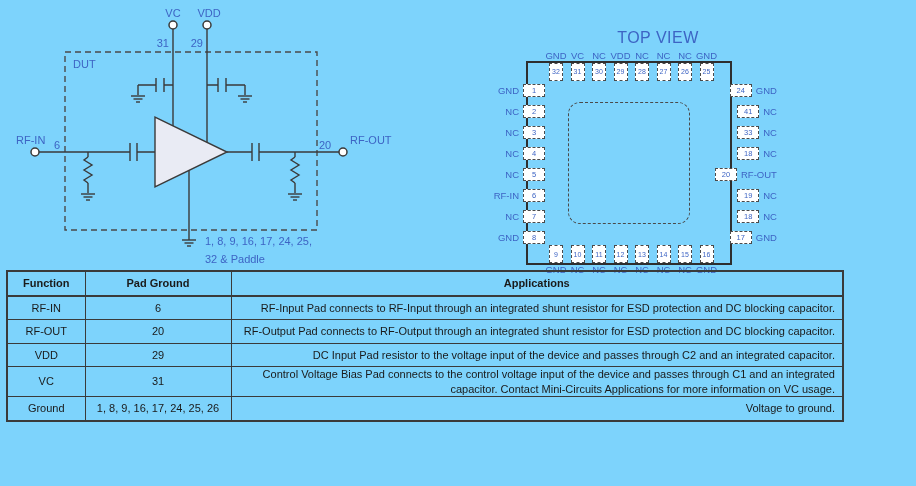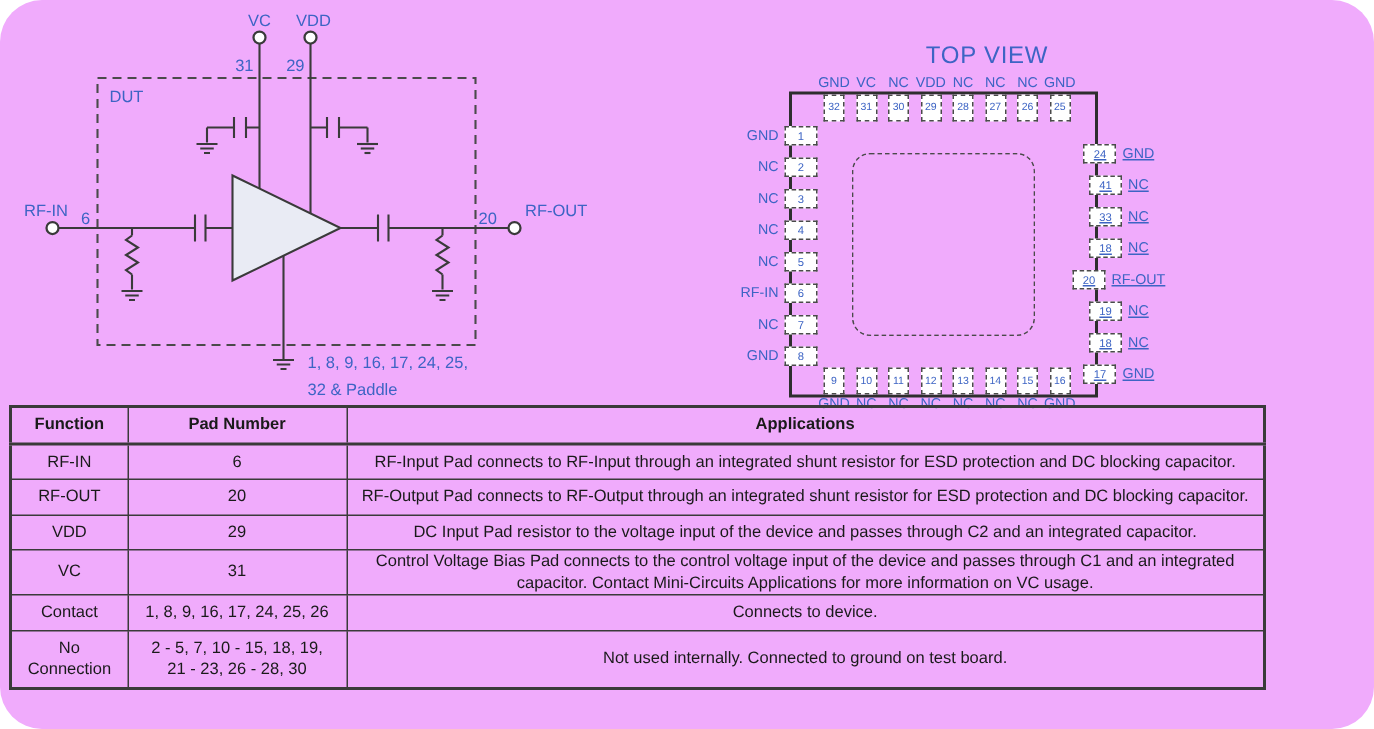--- a/index.html
+++ b/index.html
@@ -1,50 +1,50 @@
 <!DOCTYPE html>
 <html><head>
 <meta charset="utf-8">
 <style>
   html,body{margin:0;padding:0;background:#fff;}
-  .page{position:relative;width:916px;height:486px;background:#f0abfc;overflow:hidden;
-        font-family:"Liberation Sans",sans-serif;border-radius:28px;}
+  .page{position:relative;width:916px;height:486px;background:#7dd3fc;overflow:hidden;
+        font-family:"Liberation Sans",sans-serif;}
   
   .schematic{position:absolute;left:0;top:0;width:458px;height:265px;}
   .wire path,.wire polyline,.wire line{stroke:#3a3a3a;stroke-width:1.4;fill:none;}
   .dashbox{stroke:#4a4a4a;stroke-width:1.4;fill:none;stroke-dasharray:6 4;}
   .amp{fill:#e9ebf4;stroke:#3a3a3a;stroke-width:1.4;}
   .term{fill:#fff;stroke:#3a3a3a;stroke-width:1.5;}
   .blue{fill:#3d64c4;font-size:11px;font-family:"Liberation Sans",sans-serif;}
   
   .topview{position:absolute;left:458px;top:0;width:458px;height:265px;color:#3d64c4;margin-top:32px;}
   .tv-title{position:absolute;left:110px;top:-3px;width:180px;text-align:center;
             font-size:16px;letter-spacing:.5px;color:#3d64c4;}
   .pkg{position:absolute;left:68px;top:29px;width:206px;height:204px;border:2px solid #2e2e2e;box-sizing:border-box;}
   .paddle{position:absolute;left:110px;top:70px;width:122px;height:122px;
           border:1.5px dashed #4a4a4a;border-radius:12px;box-sizing:border-box;}
   .pins-left{position:absolute;left:0;top:52px;width:87px;display:flex;flex-direction:column;gap:8px;align-items:flex-end;}
-  .pins-right{position:absolute;left:257px;top:64px;display:flex;flex-direction:column;gap:8px;align-items:center;text-decoration:underline;}
+  .pins-right{position:absolute;left:257px;top:52px;display:flex;flex-direction:column;gap:8px;align-items:flex-end;}
   .pins-left .pin,.pins-right .pin{display:flex;align-items:center;gap:4px;height:13px;}
   .pins-top{position:absolute;left:91px;top:19px;display:flex;gap:7.5px;}
   .pins-bottom{position:absolute;left:91px;top:213px;display:flex;gap:7.5px;}
   .pins-top .pin,.pins-bottom .pin{display:flex;flex-direction:column;align-items:center;gap:2px;width:14px;}
   .pad-box{box-sizing:border-box;border:1px dashed #4a4a4a;color:#3d64c4;
            display:flex;align-items:center;justify-content:center;background:#fff;}
   .pins-left .pad-box,.pins-right .pad-box{width:22px;height:13px;font-size:7.5px;}
   .pins-top .pad-box,.pins-bottom .pad-box{width:14px;height:18px;font-size:7px;}
   .pad-label{font-size:9.5px;color:#3d64c4;white-space:nowrap;line-height:1;}
   
   .pad-table{position:absolute;left:6px;top:270px;width:838px;border-collapse:collapse;
              table-layout:fixed;font-size:11px;color:#1a1a1a;border:2px solid #3a3a3a;}
   .pad-table th,.pad-table td{border:1px solid #3a3a3a;line-height:1.32;}
   .pad-table th{font-weight:bold;text-align:center;padding:4px 4px;border-bottom:2px solid #3a3a3a;}
   .cell-function{text-align:center;padding:4px 4px;}
   .cell-pads{text-align:center;padding:4px 8px;}
-  .cell-description{text-align:center;padding:0 7px;}
+  .cell-description{text-align:right;padding:0 7px;}
 </style>
 </head>
 <body>
 
 <div class="page">
 
   <div class="schematic">
     <svg width="458" height="265" viewBox="0 0 458 265">
       <defs>
         <g id="gnd">
@@ -237,21 +237,21 @@
 
   <table class="pad-table">
     <colgroup>
       <col style="width:78px">
         <col style="width:146px">
         <col>
     </colgroup>
     <thead>
       <tr>
         <th>Function</th>
-        <th>Pad Number</th>
+        <th>Pad Ground</th>
         <th>Applications</th>
       </tr>
     </thead>
     <tbody>
         <tr>
           <td class="cell-function">RF-IN</td>
           <td class="cell-pads">6</td>
           <td class="cell-description">RF-Input Pad connects to RF-Input through an integrated shunt resistor for ESD protection and DC blocking capacitor.</td>
         </tr>
         <tr>
@@ -263,25 +263,20 @@
           <td class="cell-function">VDD</td>
           <td class="cell-pads">29</td>
           <td class="cell-description">DC Input Pad resistor to the voltage input of the device and passes through C2 and an integrated capacitor.</td>
         </tr>
         <tr>
           <td class="cell-function">VC</td>
           <td class="cell-pads">31</td>
           <td class="cell-description">Control Voltage Bias Pad connects to the control voltage input of the device and passes through C1 and an integrated capacitor. Contact Mini-Circuits Applications for more information on VC usage.</td>
         </tr>
         <tr>
-          <td class="cell-function">Contact</td>
+          <td class="cell-function">Ground</td>
           <td class="cell-pads">1, 8, 9, 16, 17, 24, 25, 26</td>
-          <td class="cell-description">Connects to device.</td>
-        </tr>
-        <tr>
-          <td class="cell-function">No Connection</td>
-          <td class="cell-pads">2 - 5, 7, 10 - 15, 18, 19, 21 - 23, 26 - 28, 30</td>
-          <td class="cell-description">Not used internally. Connected to ground on test board.</td>
+          <td class="cell-description">Voltage to ground.</td>
         </tr>
       </tbody>
   </table>
 
 </div>
 
 </body></html>

